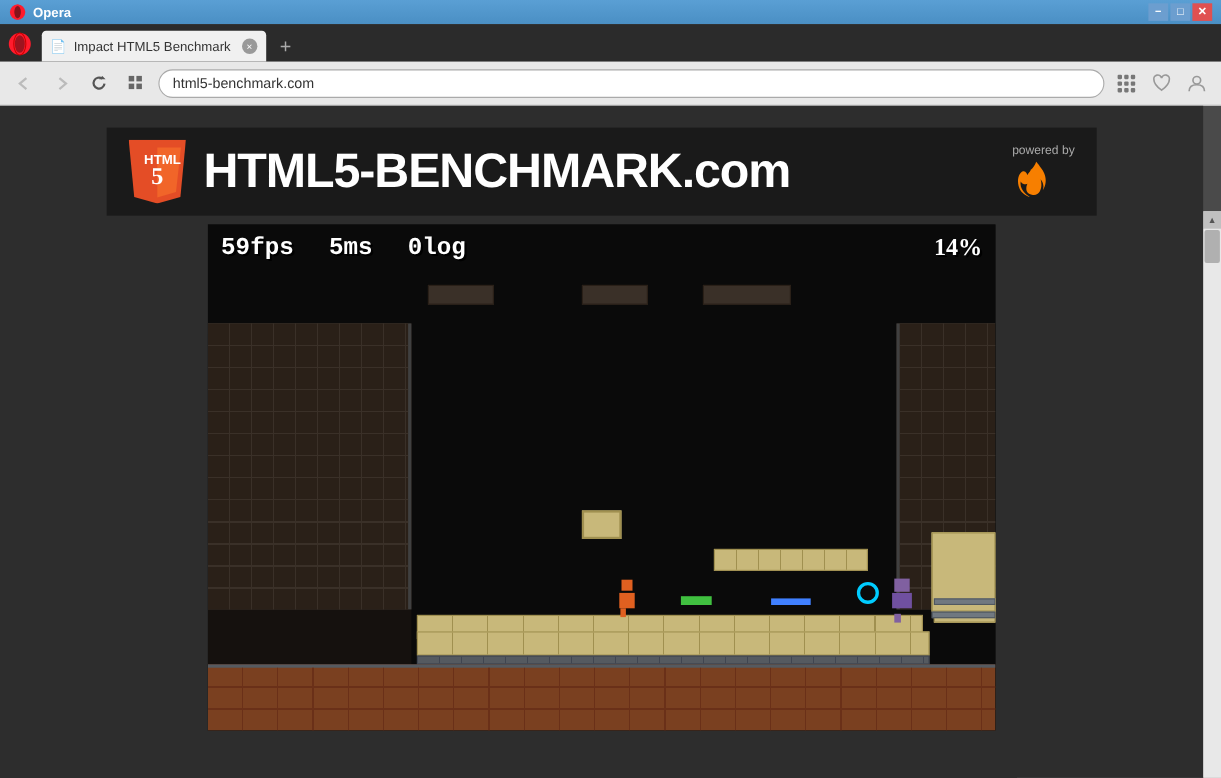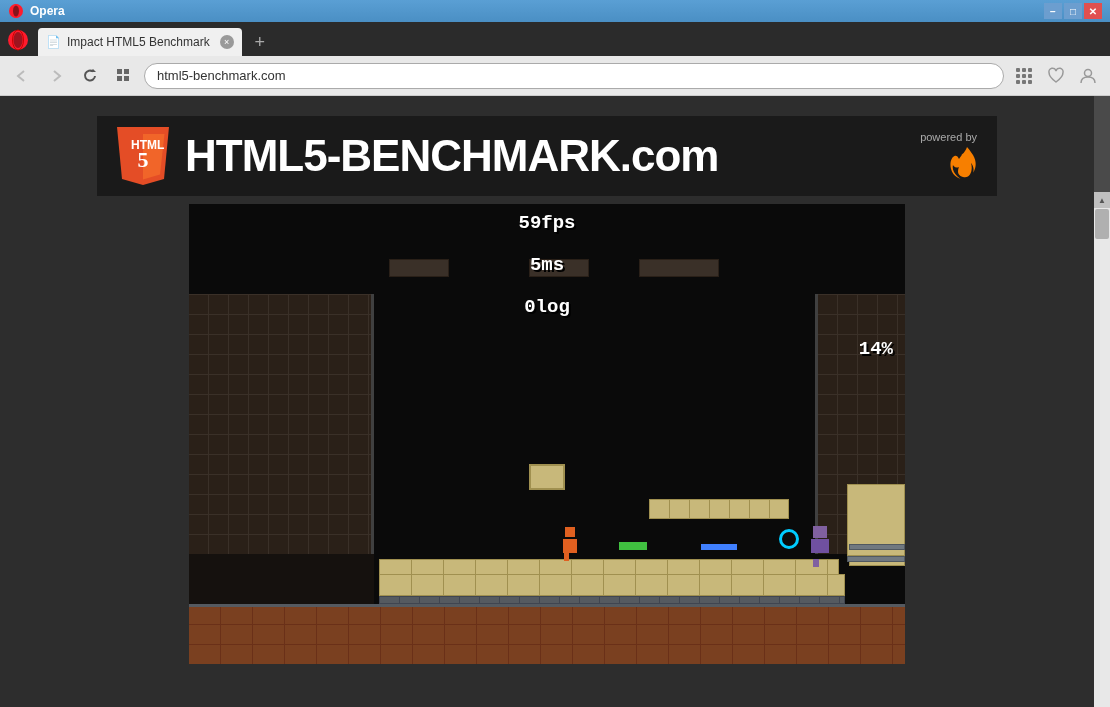--- a/index.html
+++ b/index.html
@@ -223,21 +223,20 @@
       font-weight: 900;
       color: white;
       letter-spacing: -1px;
       white-space: nowrap;
       font-family: Arial Black, Arial, sans-serif;
     }
     .powered-by {
       margin-left: auto;
       display: flex;
       flex-direction: column;
-      align-items: flex-end;
     }
     .powered-by-text {
       color: #aaa;
       font-size: 11px;
       margin-bottom: 2px;
     }
     .impact-logo {
       display: flex;
       align-items: center;
       gap: 4px;
@@ -262,31 +261,31 @@
 
     
     .game-hud {
       position: absolute;
       top: 8px;
       left: 0;
       right: 0;
       display: flex;
       align-items: center;
       padding: 0 12px;
-      gap: 20px;
+      gap: 32px;
       font-family: 'Courier New', monospace;
-      font-size: 19px;
+      font-size: 22px;
       color: white;
       font-weight: bold;
       text-shadow: 2px 2px 0 #000;
       z-index: 10;
-      flex-direction: column;
     }
     .hud-right {
       margin-left: auto;
+      font-family: Liberation Serif, serif;
     }
 
     
     .green-platform {
       position: absolute;
       width: 28px;
       height: 8px;
       background: #40c040;
     }
     .blue-platform {

